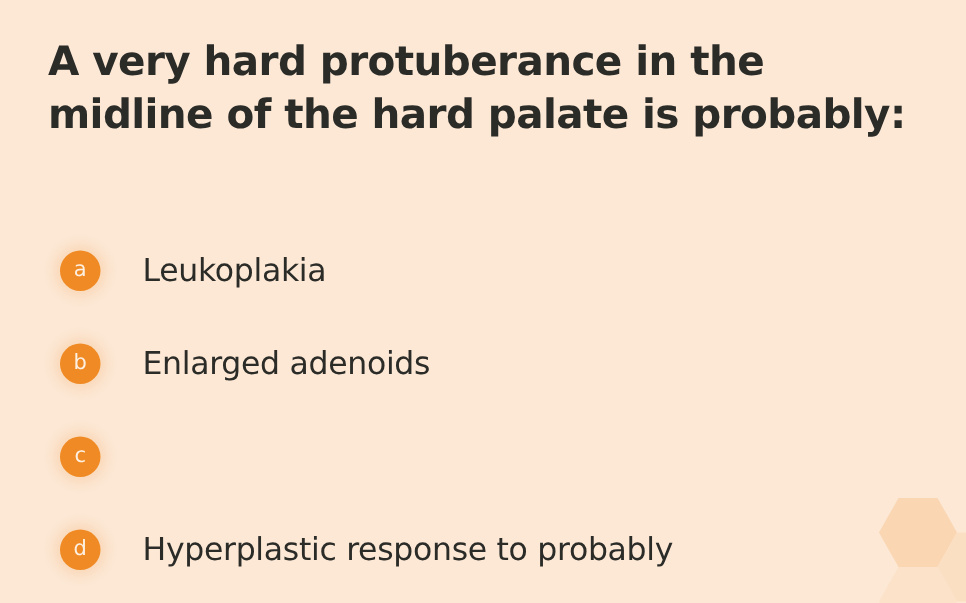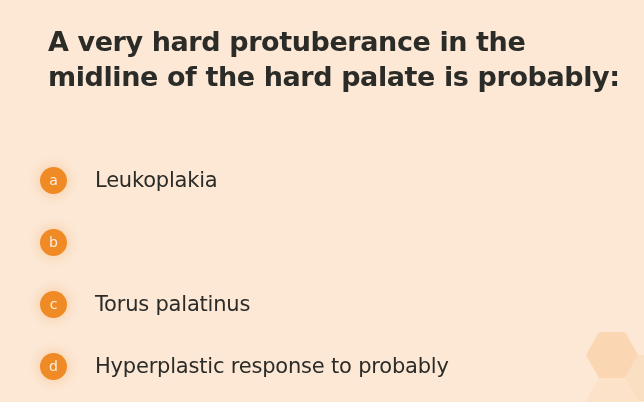--- a/index.html
+++ b/index.html
@@ -28,21 +28,21 @@
     right: 0;
     bottom: 0;
     width: 110px;
     height: 90px;
     pointer-events: none;
   }
 
   
   #question-block {
     position: absolute;
-    left: 48px;
+    left: 32px;
     top: 24px;
     width: 575px;
   }
   #question-text {
     margin: 0;
     font-family: "DejaVu Sans", sans-serif;
     font-weight: bold;
     font-size: 27px;
     line-height: 35px;
     letter-spacing: -0.4px;
@@ -109,27 +109,27 @@
       <span class="option-marker">
         <span class="option-letter">a</span>
       </span>
       <span class="option-label">Leukoplakia</span>
     </div>
 
     <div class="option-row">
       <span class="option-marker">
         <span class="option-letter">b</span>
       </span>
+      <span class="option-label">Enlarged adenoids</span>
     </div>
 
     <div class="option-row">
       <span class="option-marker">
         <span class="option-letter">c</span>
       </span>
-      <span class="option-label">Torus palatinus</span>
     </div>
 
     <div class="option-row">
       <span class="option-marker">
         <span class="option-letter">d</span>
       </span>
       <span class="option-label">Hyperplastic response to probably</span>
     </div>
 
   </div>

